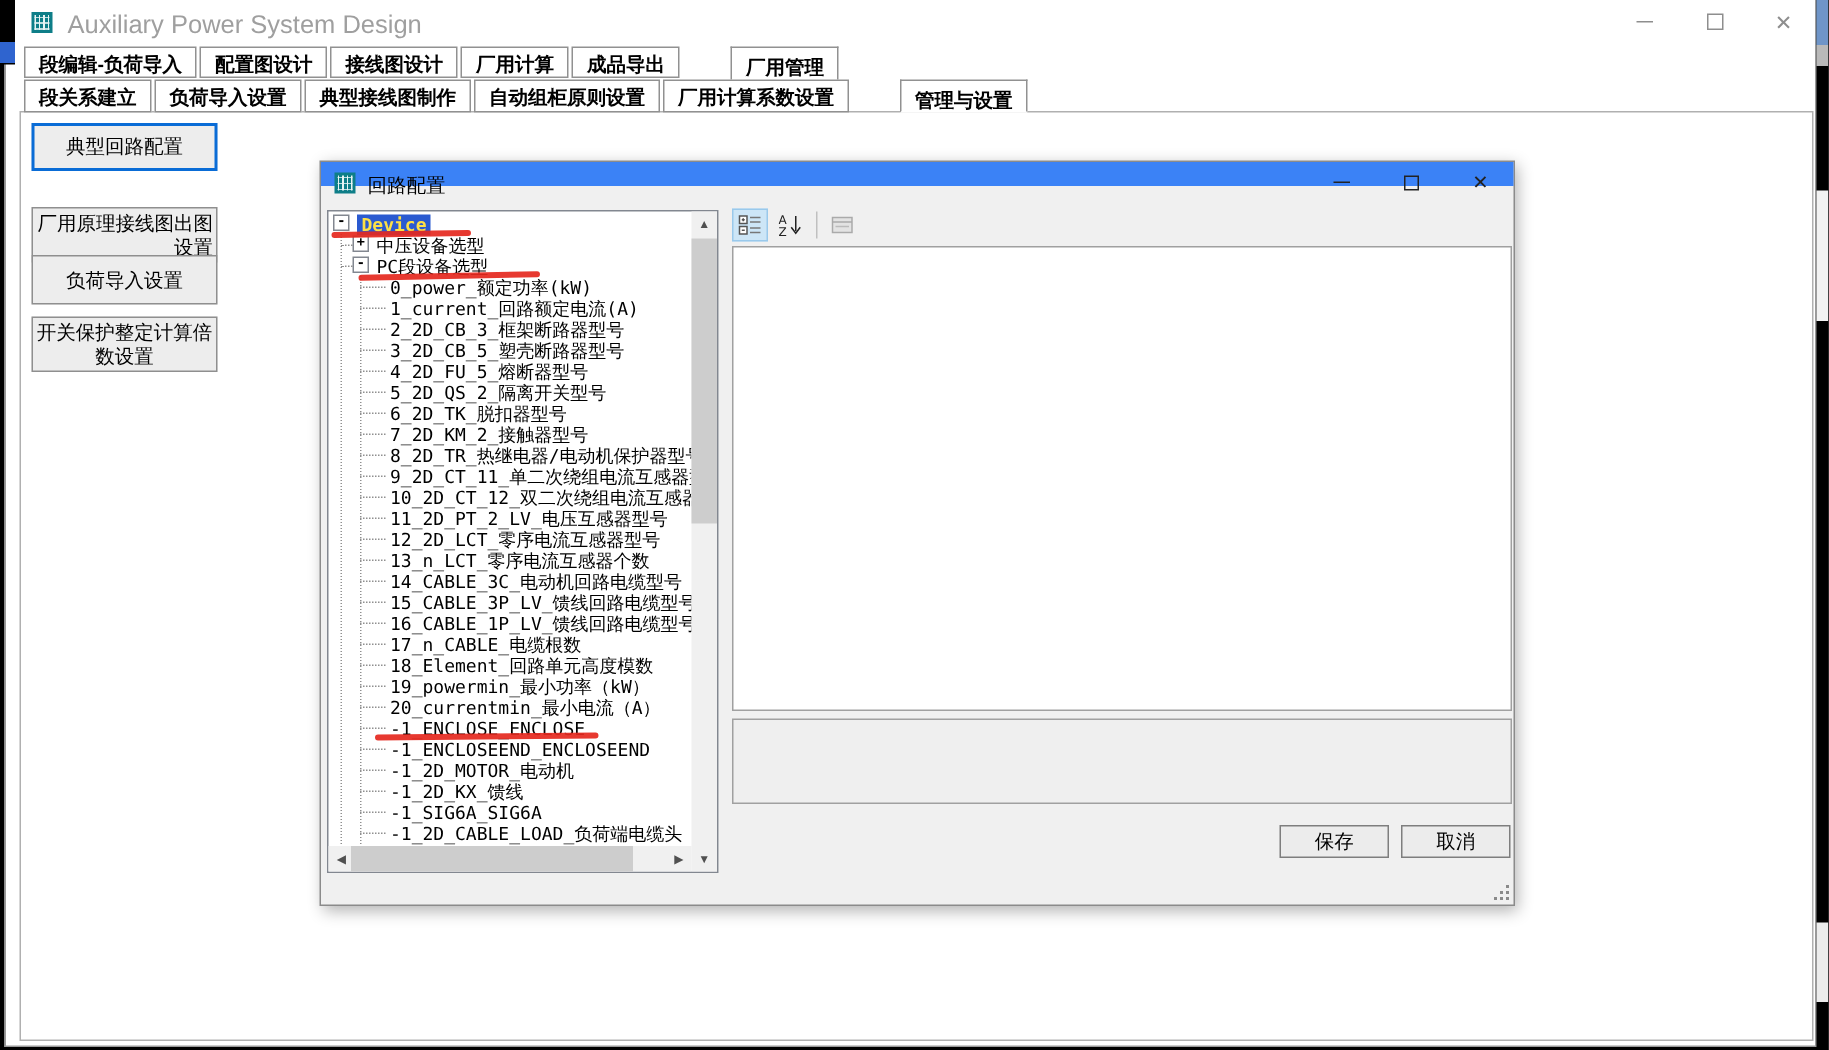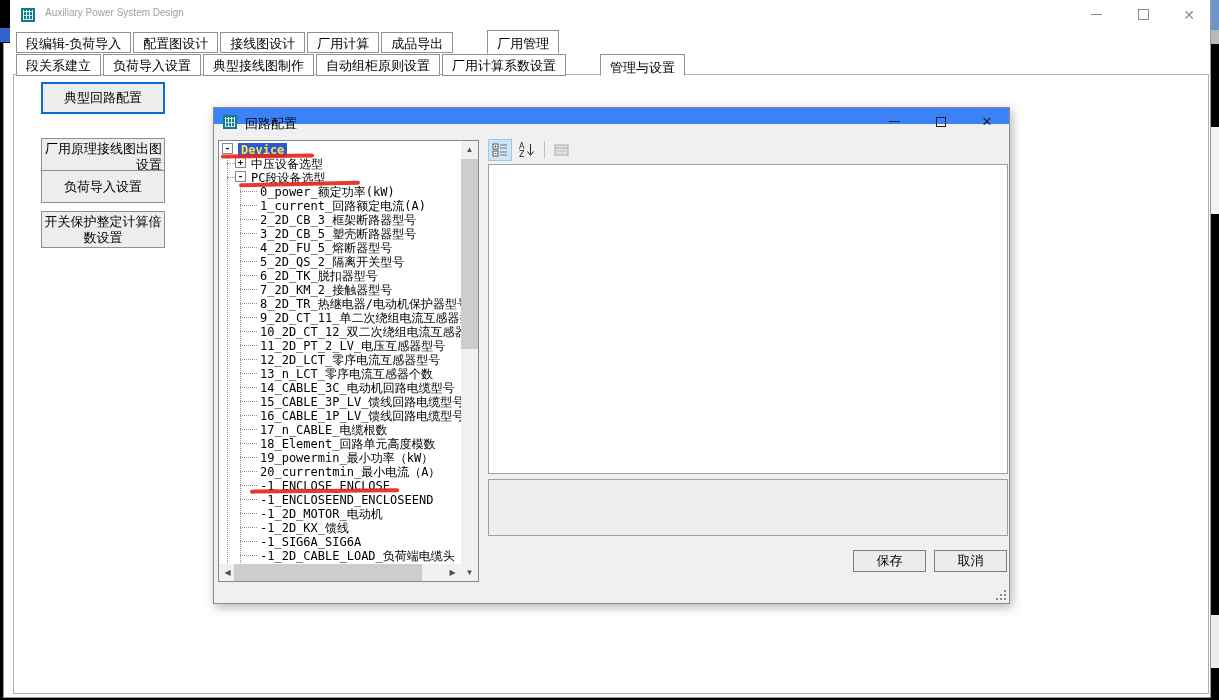--- a/index.html
+++ b/index.html
@@ -9,50 +9,50 @@
 
   
   #main-window { position:absolute; left:3px; top:0; width:1208px; height:698px;
     background:#fff; border:1px solid #9a9a9a; border-top:none; }
   #main-titlebar { position:absolute; left:0; top:0; right:0; height:30px; background:#fff; }
   .app-icon { width:14px; height:14px; background:#0e7e88; position:absolute; }
   .app-icon::before { content:""; position:absolute; left:2px; top:2px; right:2px; bottom:2px;
     background: repeating-linear-gradient(90deg,#e8f4f4 0 1px,transparent 1px 3px),
                 repeating-linear-gradient(0deg,rgba(232,244,244,.8) 0 1px,transparent 1px 4px); }
   #main-app-icon { left:17px; top:8px; }
-  #main-title { position:absolute; left:41px; top:7px; font-size:10px; color:#9f9f9f; white-space:nowrap; }
+  #main-title { position:absolute; left:41px; top:7px; font-size:17px; color:#9f9f9f; white-space:nowrap; }
   .winbtn { position:absolute; top:0; width:34px; height:29px; display:flex; align-items:center; justify-content:center; }
   .glyph-min { width:11px; height:1px; background:#8e8e8e; }
   .glyph-max { width:11px; height:11px; border:1px solid #8e8e8e; }
   .glyph-close { font-size:14px; color:#8e8e8e; line-height:14px; }
   #btn-main-min { left:1075px; } #btn-main-max { left:1122px; } #btn-main-close { left:1168px; }
 
   
   #corner-occluder { position:absolute; left:0; top:0; width:10px; height:43px; background:#000; z-index:30; }
   #corner-blue { position:absolute; left:0; top:28px; width:10px; height:14px; background:#2f64cf; z-index:31; }
   #right-sliver { position:absolute; right:0; top:0; width:8px; height:700px; background:#000; z-index:30; }
   .sliver-seg { position:absolute; left:0; width:8px; }
 
   
-  .tabrow { position:absolute; left:12px; display:flex; align-items:center; z-index:2; }
+  .tabrow { position:absolute; left:12px; display:flex; align-items:flex-start; z-index:2;font-weight:bold; }
   #main-tab-row { top:31px; height:22px; }
   #sub-tab-row  { top:53px; height:23px; }
   .tab { background:#fff; border:1px solid #919191; padding:2px 9px 3px 9px; font-size:13px;
     color:#000; margin-right:2px; white-space:nowrap; height:21px; }
   #sub-tab-row .tab { height:22px; }
   .tab.active { height:24px; padding-top:4px; border-bottom:1px solid #fff; position:relative; z-index:3;margin-left:32px; }
 
   
   #page-panel { position:absolute; left:9px; top:74px; width:1196px; height:620px;
     background:#fff; border:1px solid #b0b0b0; }
 
   
   .side-btn { position:absolute; left:17px; width:124px; background:#ededed; border:1px solid #8f8f8f;
     display:flex; align-items:center; justify-content:center; text-align:center;
-    font-size:13px; line-height:16px; color:#000; padding:0 2px; cursor:default;margin-left:20px; }
+    font-size:13px; line-height:16px; color:#000; padding:0 2px; cursor:default; }
   .side-btn.focused { border:2px solid #0a6cd6; }
   .sb0 { top:82px; height:32px; } .sb1 { top:138px; height:37px;text-align:right; }
   .sb2 { top:170px; height:33px; } .sb3 { top:211px; height:37px; }
 
   
   #dialog { position:absolute; left:213px; top:107px; width:797px; height:497px; z-index:10;
     background:#f0f0f0; border:1px solid #8b8b8b; box-shadow:2px 3px 10px rgba(0,0,0,.3); }
   #dlg-titlebar { position:absolute; left:0; top:0; right:0; height:16px; background:#3b82f6; }
   #dlg-app-icon { left:9px; top:7px; }
   #dlg-title { position:absolute; left:31px; top:7px; font-size:13px; color:#000; }

